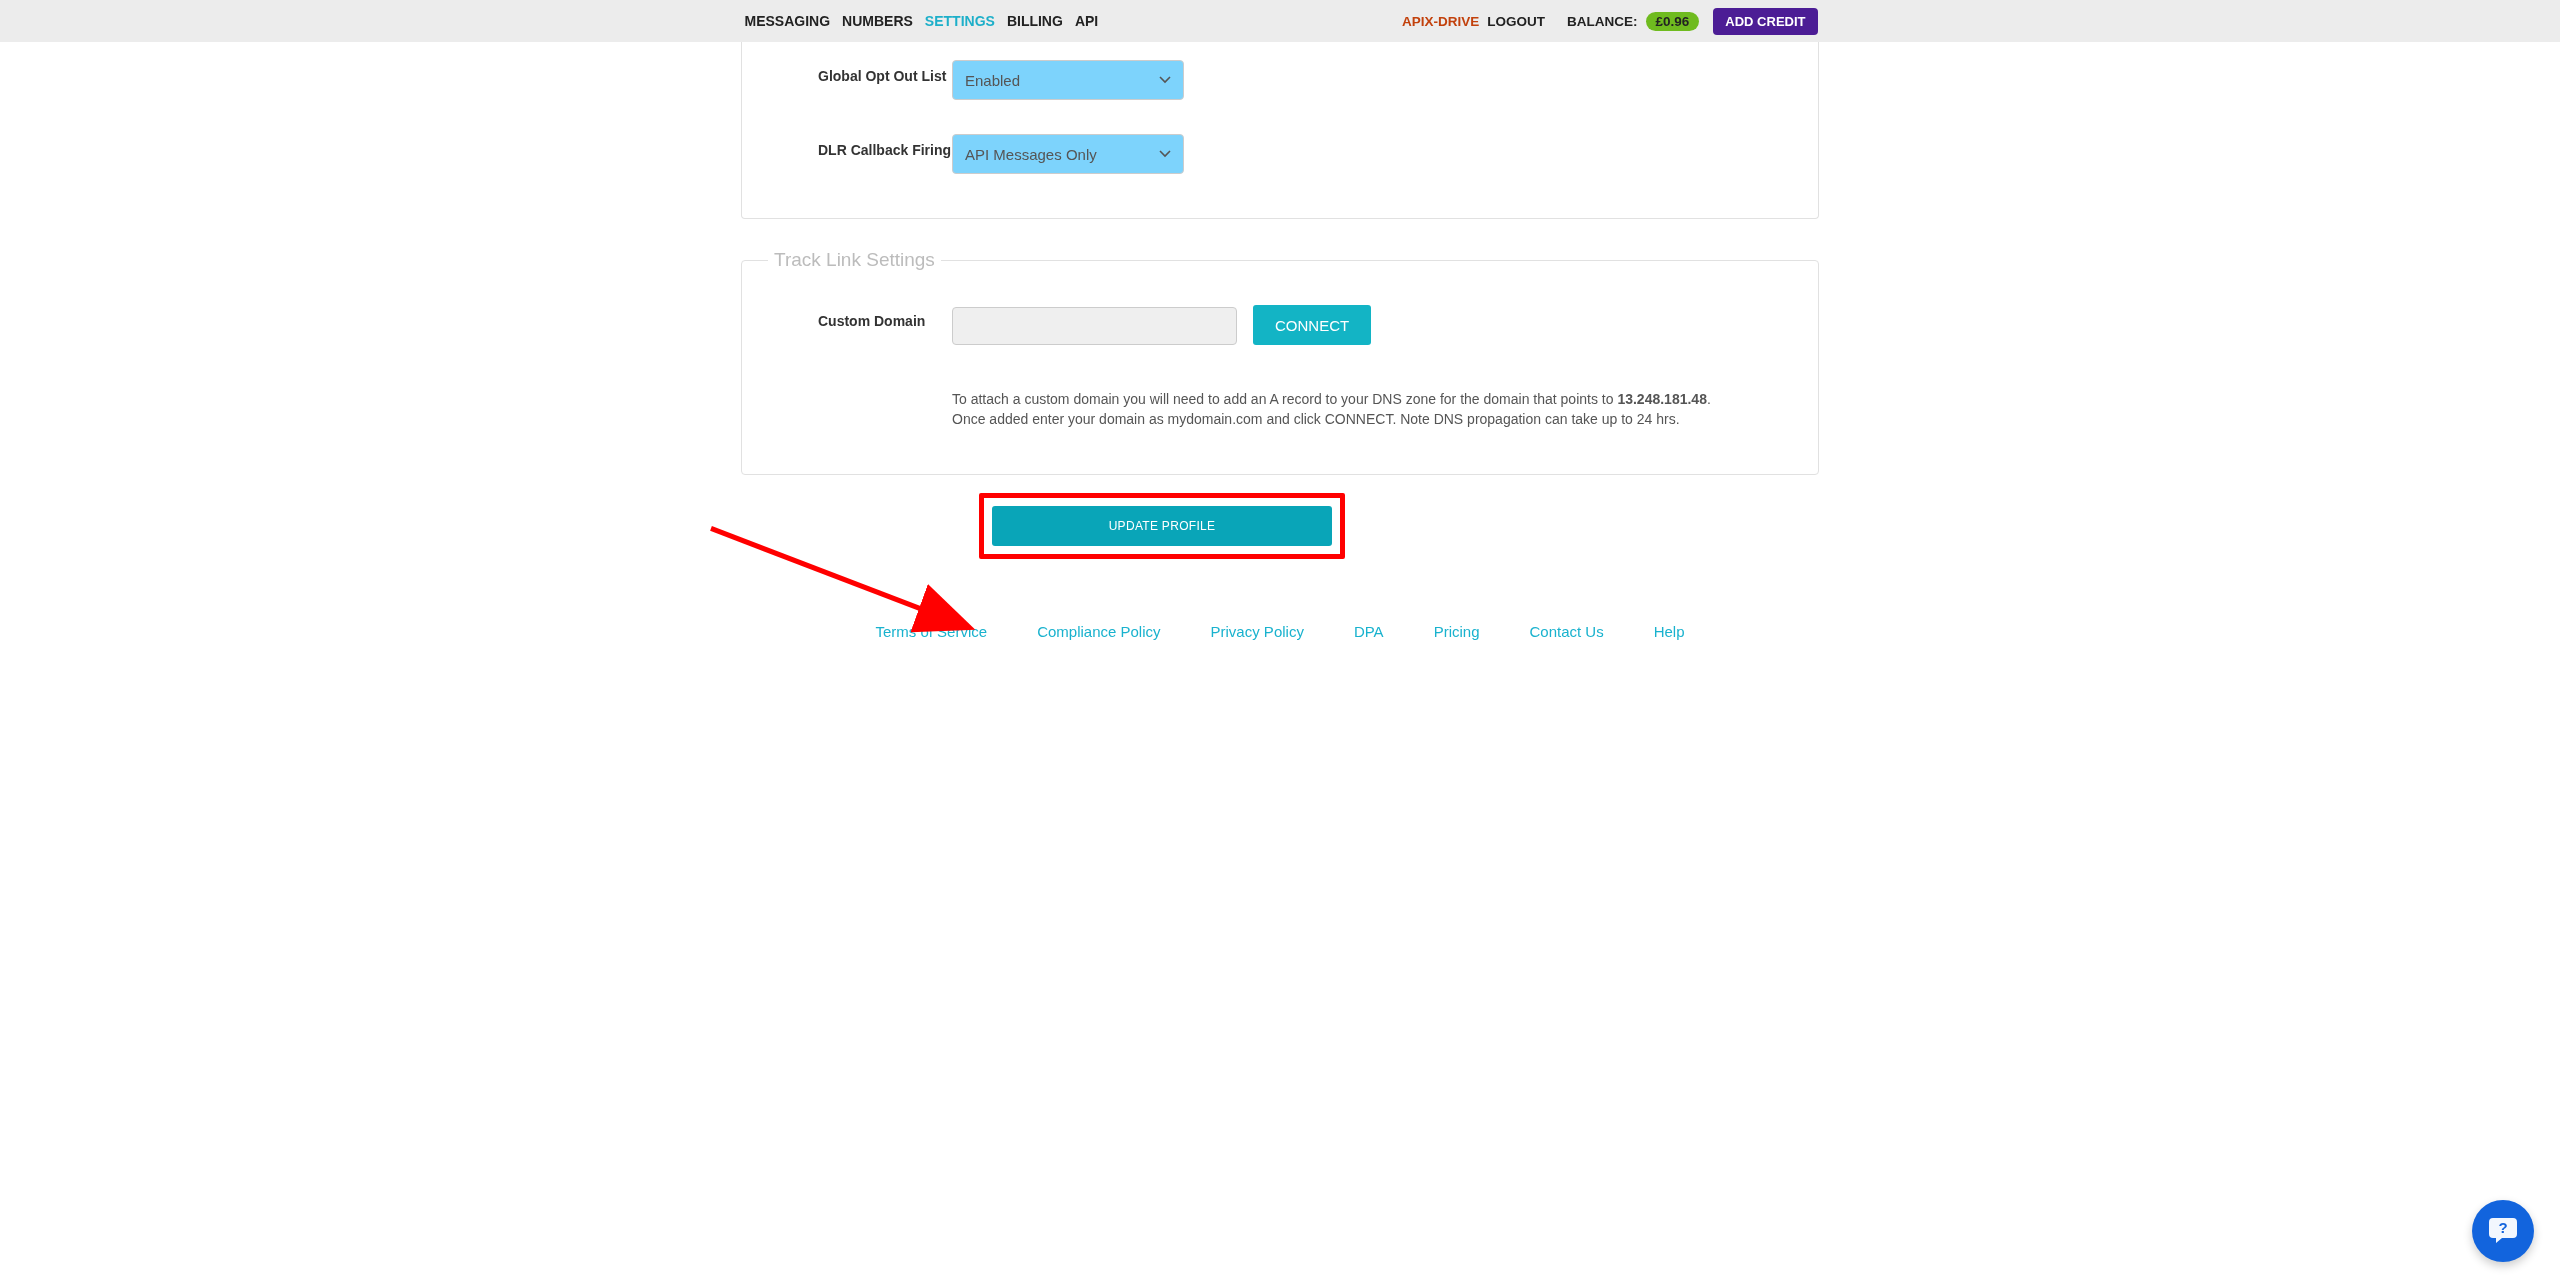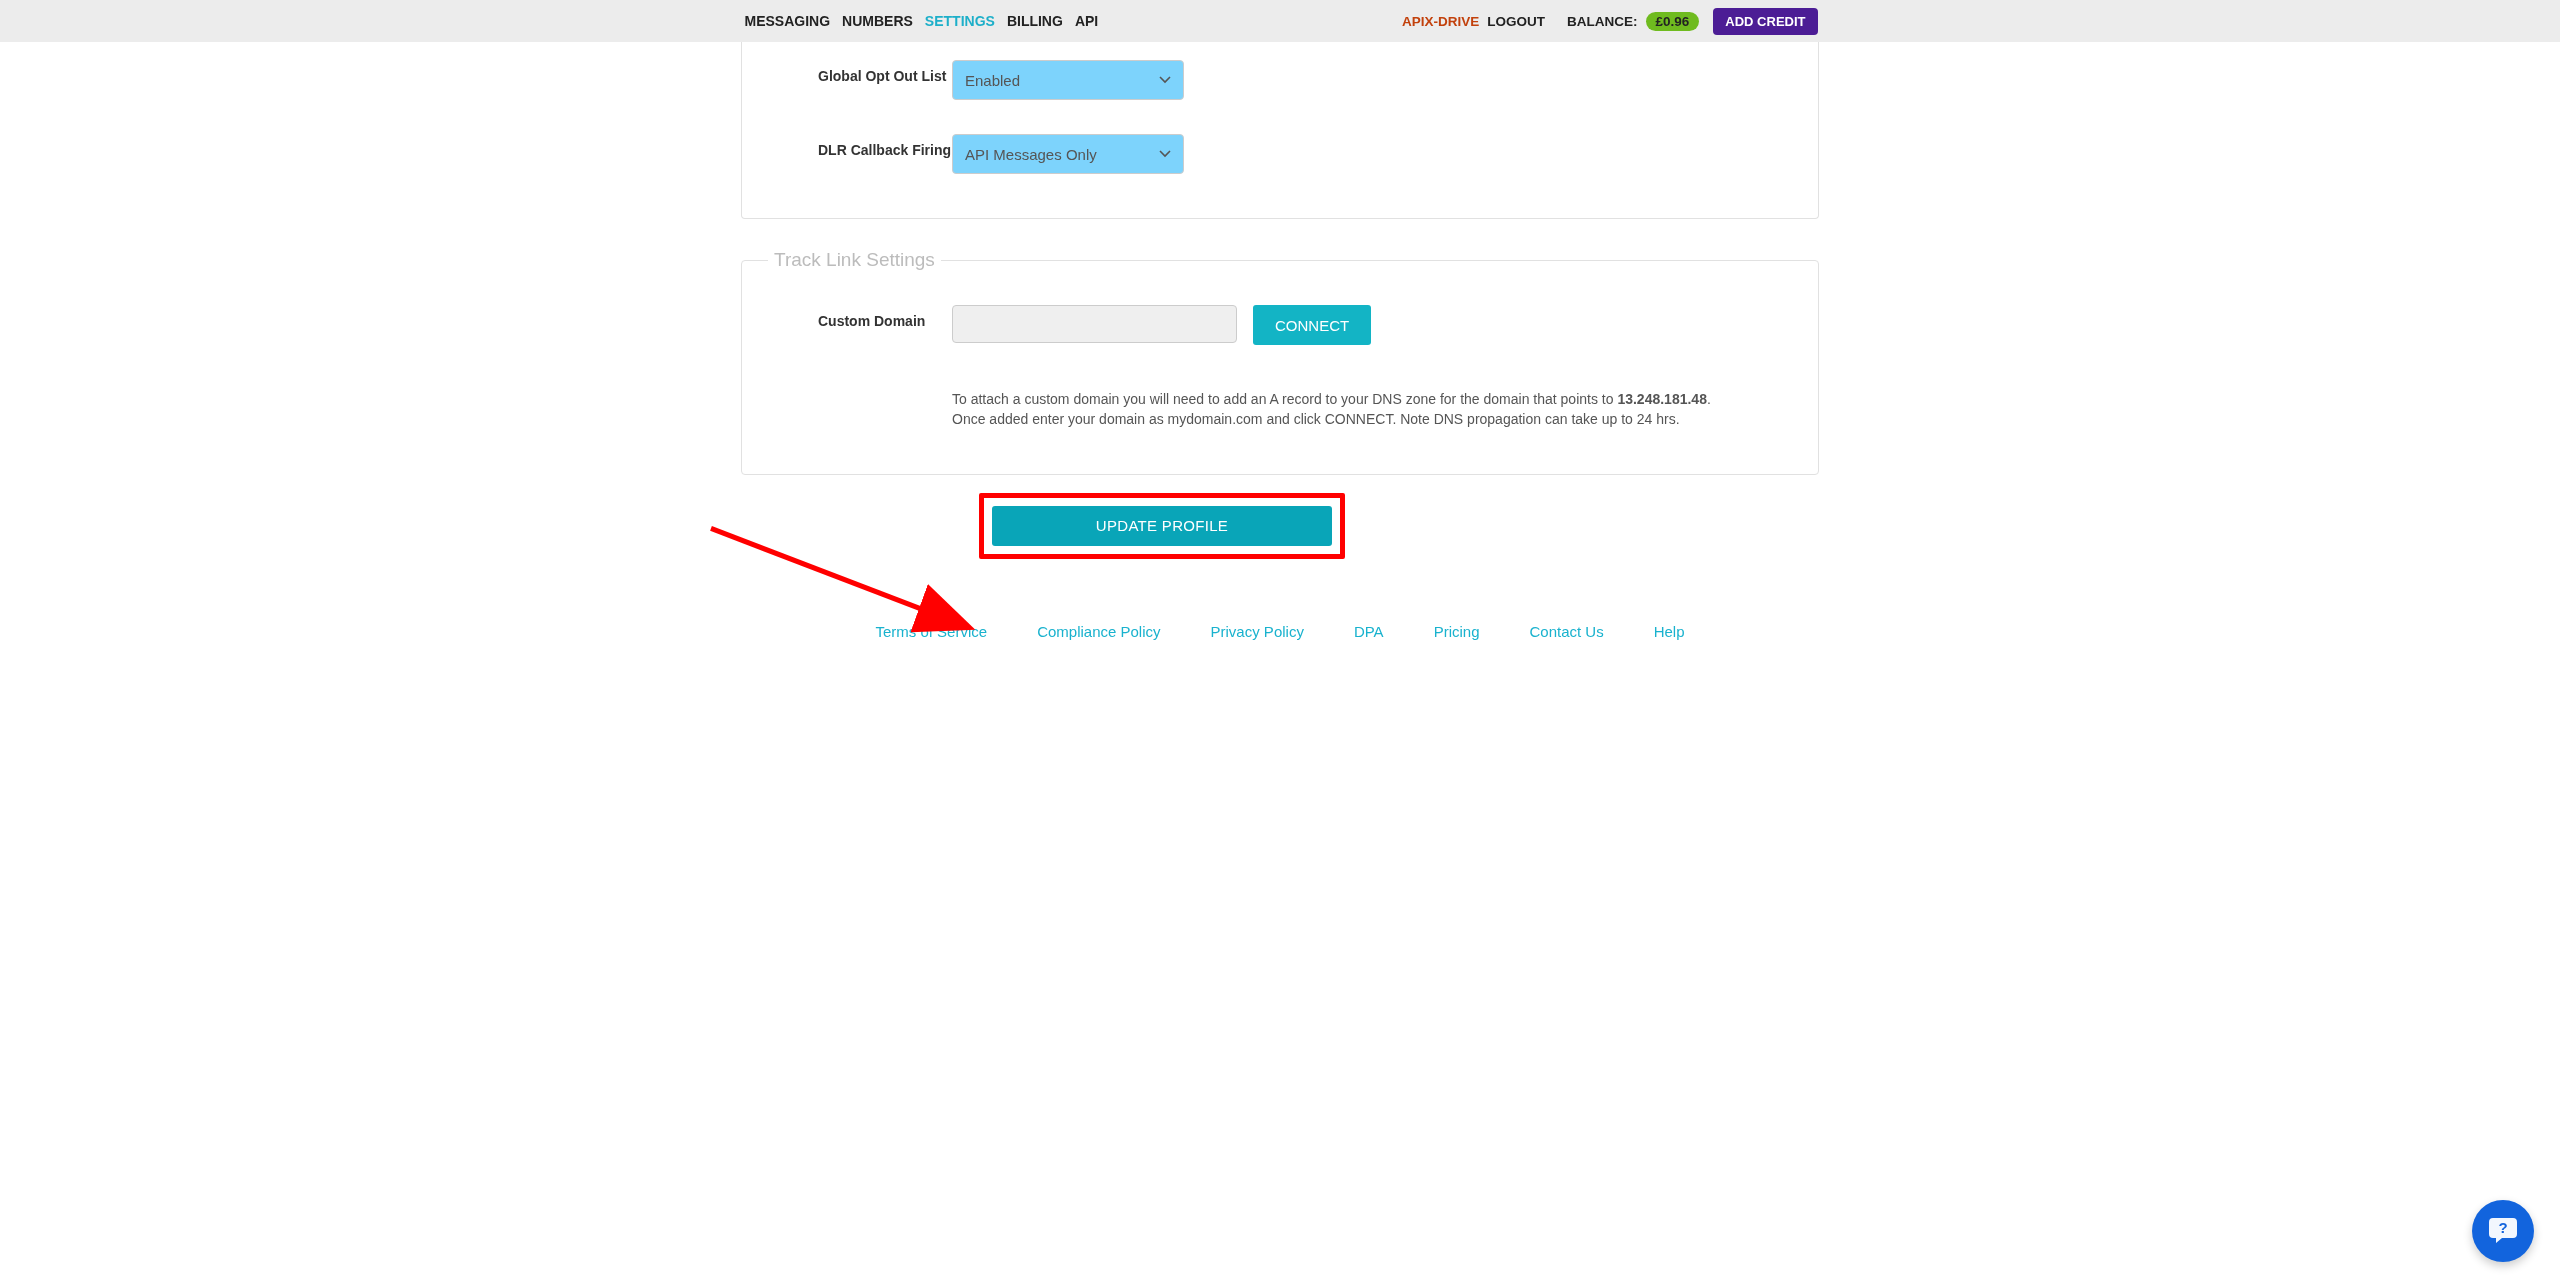--- a/index.html
+++ b/index.html
@@ -162,21 +162,21 @@
     padding: 8px;
     margin-left: 238px;
     border-radius: 2px;
   }
   .update-profile-btn {
     background: #09a5b8;
     color: #fff;
     border: none;
     width: 340px;
     height: 40px;
-    font-size: 15px;
+    font-size: 12px;
     letter-spacing: 0.3px;
     border-radius: 3px;
     cursor: pointer;
   }
 
   
   .arrow-layer {
     position: absolute;
     left: 0; top: 0; width: 100%; height: 100%;
     pointer-events: none;
@@ -268,21 +268,21 @@
         </div>
       </div>
     </div>
   </fieldset>
 
   <fieldset class="section second">
     <legend>Track Link Settings</legend>
 
     <div class="form-row" style="margin-top:28px;">
       <div class="form-label-col">Custom Domain</div>
-      <div class="form-input-col" style="display:flex;align-items:flex-start;">
+      <div class="form-input-col" style="display:flex;align-items:flex-end;">
         <input class="text-input" type="text" value="" style="">
         <button class="connect-btn">CONNECT</button>
       </div>
     </div>
 
     <div class="form-row" style="margin-top:0;">
       <div class="form-label-col"></div>
       <div class="form-input-col">
         <p class="helper-text">
           <span>To attach a custom domain you will need to add an A record to your DNS zone for the domain that points to </span><b>13.248.181.48</b><span>. Once added enter your domain as mydomain.com and click CONNECT. Note DNS propagation can take up to 24 hrs.</span>

